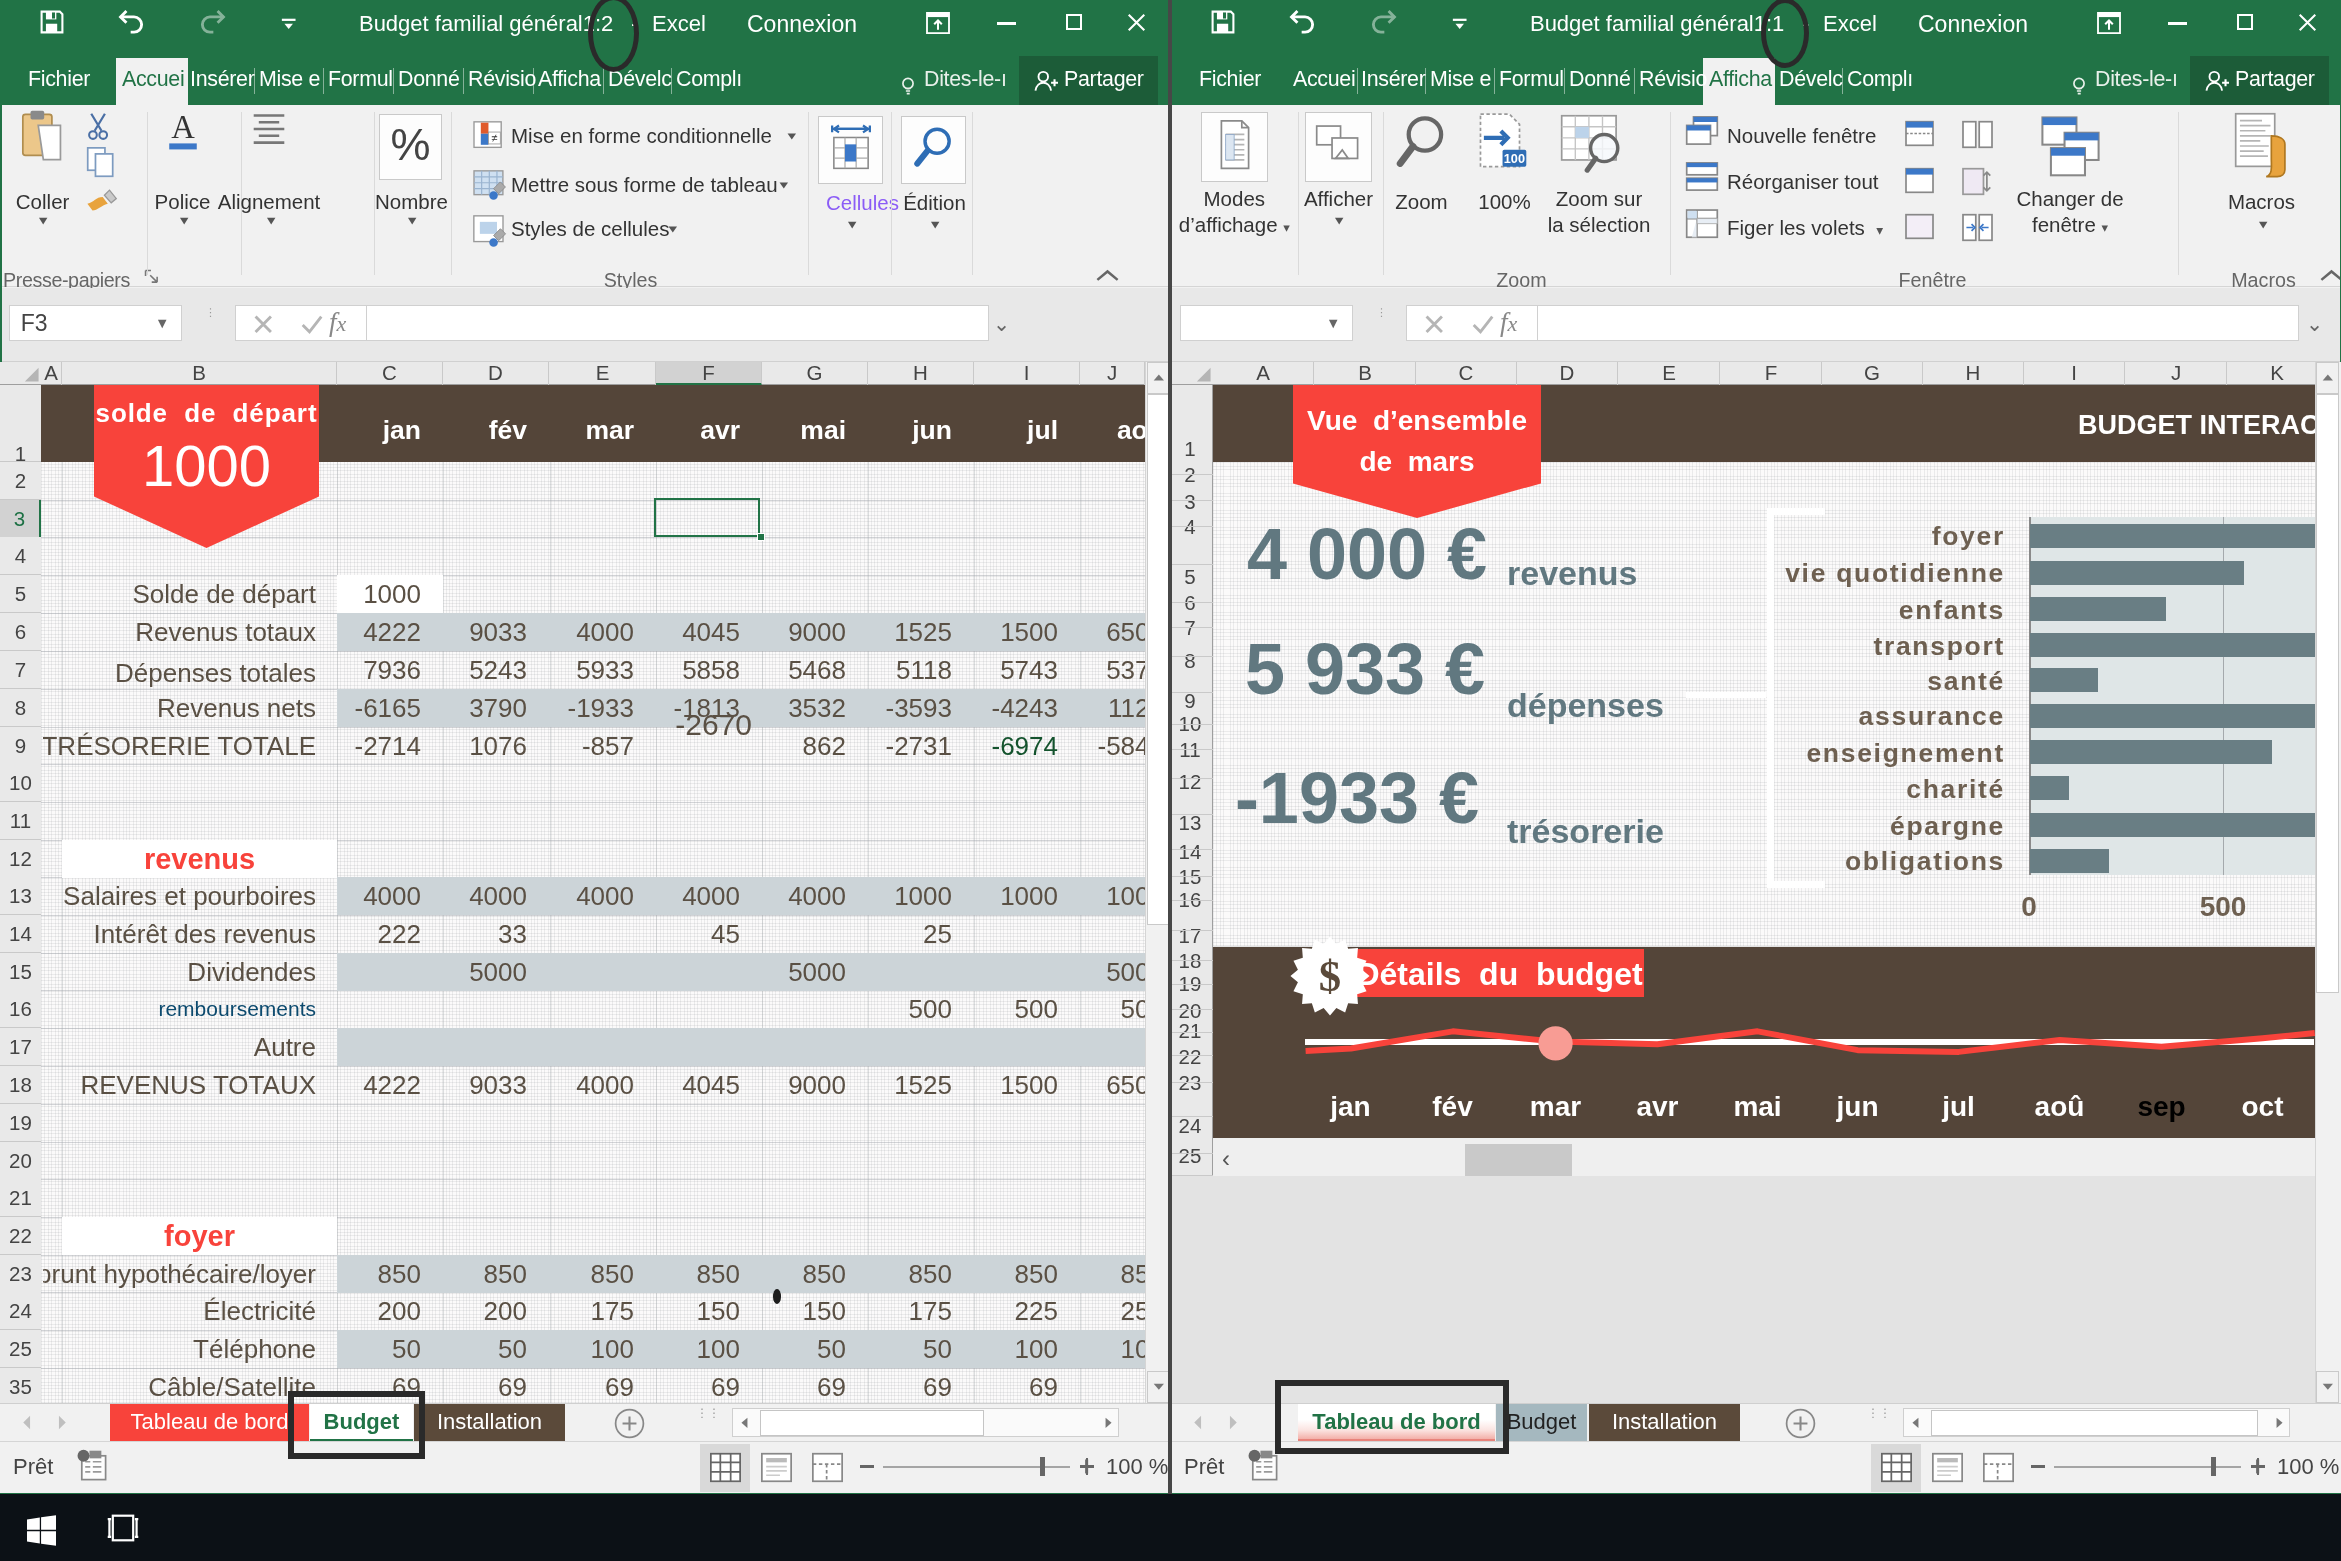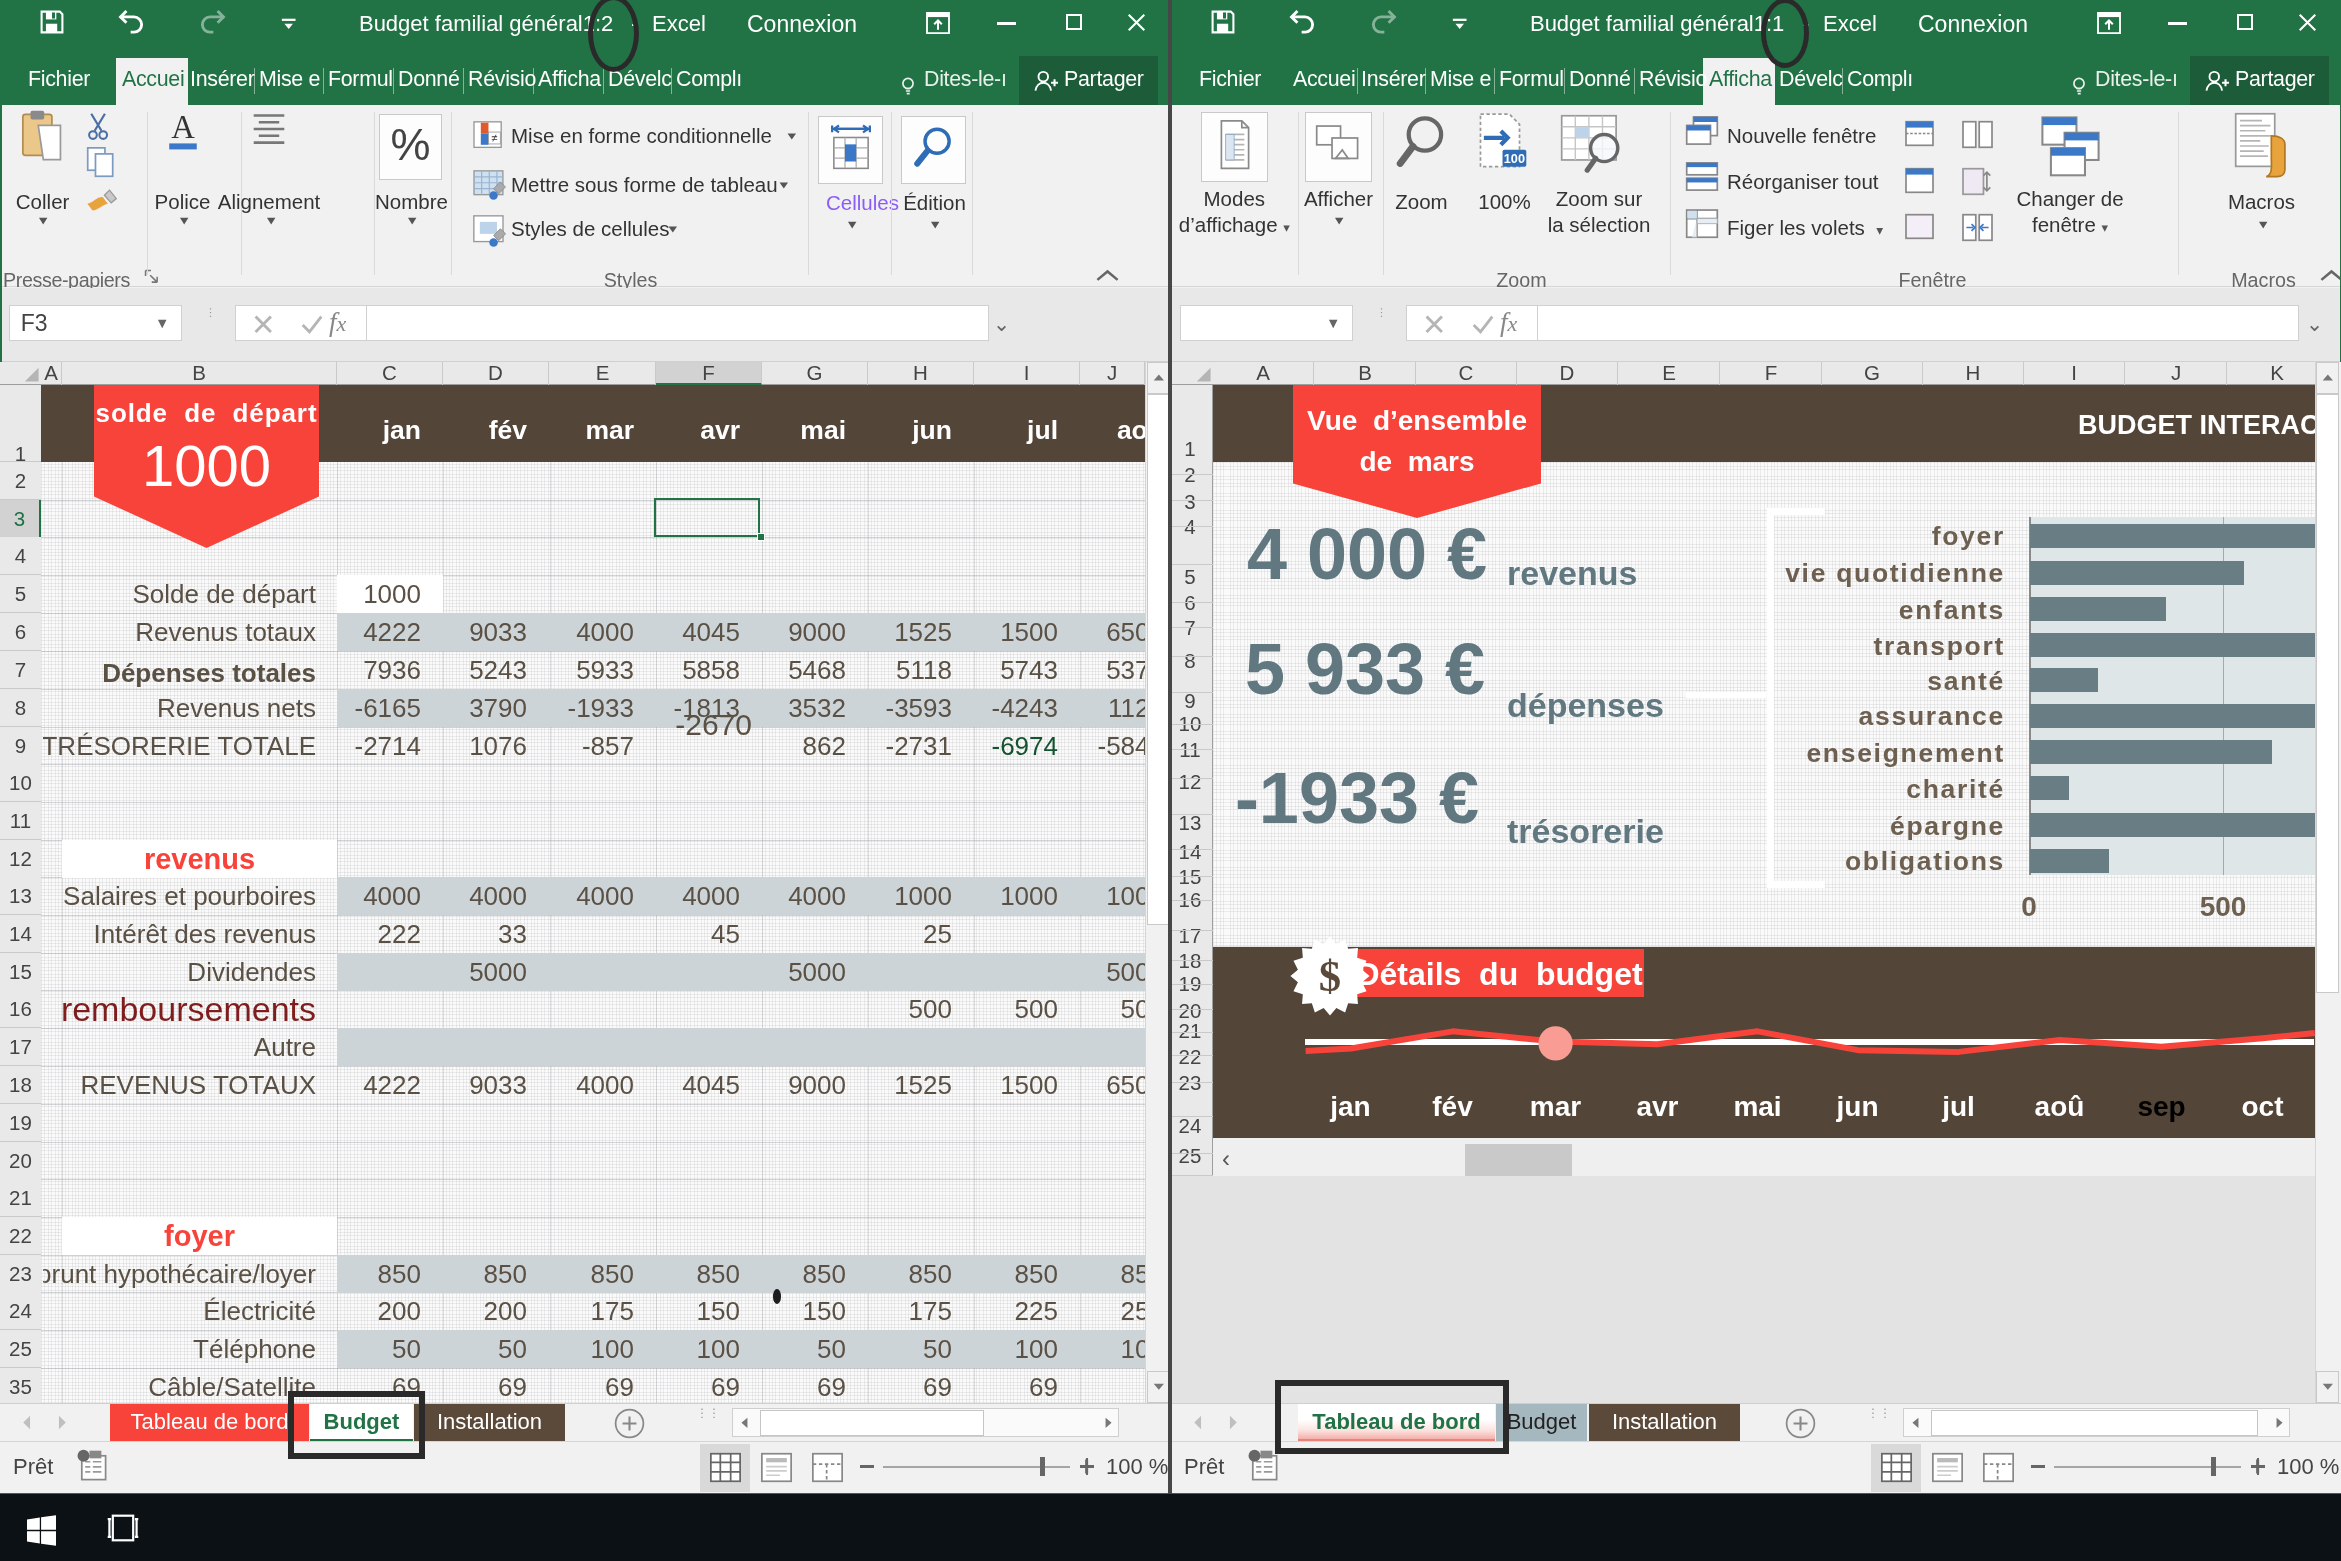--- a/index.html
+++ b/index.html
@@ -344,21 +344,21 @@
       <div class="abs" style="left:337px;top:213px;width:84px;height:38px;display:flex;justify-content:flex-end;align-items:center;font-size:26px;color:#5a5044">1000</div>
       <div class="abs" style="left:43px;top:251px;width:273px;height:38px;display:flex;justify-content:flex-end;align-items:center;font-size:26px;font-weight:normal;color:#5a5044;white-space:nowrap;overflow:hidden">Revenus totaux</div>
       <div class="abs" style="left:337px;top:251px;width:84px;height:38px;display:flex;justify-content:flex-end;align-items:center;font-size:26px;color:#5a5044">4222</div>
       <div class="abs" style="left:443px;top:251px;width:84px;height:38px;display:flex;justify-content:flex-end;align-items:center;font-size:26px;color:#5a5044">9033</div>
       <div class="abs" style="left:550px;top:251px;width:84px;height:38px;display:flex;justify-content:flex-end;align-items:center;font-size:26px;color:#5a5044">4000</div>
       <div class="abs" style="left:656px;top:251px;width:84px;height:38px;display:flex;justify-content:flex-end;align-items:center;font-size:26px;color:#5a5044">4045</div>
       <div class="abs" style="left:762px;top:251px;width:84px;height:38px;display:flex;justify-content:flex-end;align-items:center;font-size:26px;color:#5a5044">9000</div>
       <div class="abs" style="left:868px;top:251px;width:84px;height:38px;display:flex;justify-content:flex-end;align-items:center;font-size:26px;color:#5a5044">1525</div>
       <div class="abs" style="left:974px;top:251px;width:84px;height:38px;display:flex;justify-content:flex-end;align-items:center;font-size:26px;color:#5a5044">1500</div>
       <div class="abs" style="left:1080px;top:251px;width:84px;height:38px;display:flex;justify-content:flex-end;align-items:center;font-size:26px;color:#5a5044">6500</div>
-      <div class="abs" style="left:43px;top:289px;width:273px;height:44px;display:flex;justify-content:flex-end;align-items:center;font-size:26px;font-weight:bold;color:#5a5044;white-space:nowrap;overflow:hidden">Dépenses totales</div>
+      <div class="abs" style="left:43px;top:289px;width:273px;height:44px;display:flex;justify-content:flex-end;align-items:center;font-size:26px;font-weight:normal;color:#5a5044;white-space:nowrap;overflow:hidden">Dépenses totales</div>
       <div class="abs" style="left:337px;top:289px;width:84px;height:38px;display:flex;justify-content:flex-end;align-items:center;font-size:26px;color:#5a5044">7936</div>
       <div class="abs" style="left:443px;top:289px;width:84px;height:38px;display:flex;justify-content:flex-end;align-items:center;font-size:26px;color:#5a5044">5243</div>
       <div class="abs" style="left:550px;top:289px;width:84px;height:38px;display:flex;justify-content:flex-end;align-items:center;font-size:26px;color:#5a5044">5933</div>
       <div class="abs" style="left:656px;top:289px;width:84px;height:38px;display:flex;justify-content:flex-end;align-items:center;font-size:26px;color:#5a5044">5858</div>
       <div class="abs" style="left:762px;top:289px;width:84px;height:38px;display:flex;justify-content:flex-end;align-items:center;font-size:26px;color:#5a5044">5468</div>
       <div class="abs" style="left:868px;top:289px;width:84px;height:38px;display:flex;justify-content:flex-end;align-items:center;font-size:26px;color:#5a5044">5118</div>
       <div class="abs" style="left:974px;top:289px;width:84px;height:38px;display:flex;justify-content:flex-end;align-items:center;font-size:26px;color:#5a5044">5743</div>
       <div class="abs" style="left:1080px;top:289px;width:84px;height:38px;display:flex;justify-content:flex-end;align-items:center;font-size:26px;color:#5a5044">5372</div>
       <div class="abs" style="left:43px;top:327px;width:273px;height:38px;display:flex;justify-content:flex-end;align-items:center;font-size:26px;font-weight:normal;color:#5a5044;white-space:nowrap;overflow:hidden">Revenus nets</div>
       <div class="abs" style="left:337px;top:327px;width:84px;height:38px;display:flex;justify-content:flex-end;align-items:center;font-size:26px;color:#5a5044">-6165</div>
@@ -390,21 +390,21 @@
       <div class="abs" style="left:1080px;top:515px;width:84px;height:38px;display:flex;justify-content:flex-end;align-items:center;font-size:26px;color:#5a5044">1000</div>
       <div class="abs" style="left:43px;top:553px;width:273px;height:38px;display:flex;justify-content:flex-end;align-items:center;font-size:26px;font-weight:normal;color:#5a5044;white-space:nowrap;overflow:hidden">Intérêt des revenus</div>
       <div class="abs" style="left:337px;top:553px;width:84px;height:38px;display:flex;justify-content:flex-end;align-items:center;font-size:26px;color:#5a5044">222</div>
       <div class="abs" style="left:443px;top:553px;width:84px;height:38px;display:flex;justify-content:flex-end;align-items:center;font-size:26px;color:#5a5044">33</div>
       <div class="abs" style="left:656px;top:553px;width:84px;height:38px;display:flex;justify-content:flex-end;align-items:center;font-size:26px;color:#5a5044">45</div>
       <div class="abs" style="left:868px;top:553px;width:84px;height:38px;display:flex;justify-content:flex-end;align-items:center;font-size:26px;color:#5a5044">25</div>
       <div class="abs" style="left:43px;top:591px;width:273px;height:38px;display:flex;justify-content:flex-end;align-items:center;font-size:26px;font-weight:normal;color:#5a5044;white-space:nowrap;overflow:hidden">Dividendes</div>
       <div class="abs" style="left:443px;top:591px;width:84px;height:38px;display:flex;justify-content:flex-end;align-items:center;font-size:26px;color:#5a5044">5000</div>
       <div class="abs" style="left:762px;top:591px;width:84px;height:38px;display:flex;justify-content:flex-end;align-items:center;font-size:26px;color:#5a5044">5000</div>
       <div class="abs" style="left:1080px;top:591px;width:84px;height:38px;display:flex;justify-content:flex-end;align-items:center;font-size:26px;color:#5a5044">5000</div>
-      <div class="abs" style="left:43px;top:628px;width:273px;height:38px;display:flex;justify-content:flex-end;align-items:center;font-size:34px;font-weight:normal;color:#7f1d1d;white-space:nowrap;overflow:hidden">remboursements</div>
+      <div class="abs" style="left:43px;top:628px;width:273px;height:38px;display:flex;justify-content:flex-end;align-items:center;font-size:21px;font-weight:normal;color:#0c4a6e;white-space:nowrap;overflow:hidden">remboursements</div>
       <div class="abs" style="left:868px;top:628px;width:84px;height:38px;display:flex;justify-content:flex-end;align-items:center;font-size:26px;color:#5a5044">500</div>
       <div class="abs" style="left:974px;top:628px;width:84px;height:38px;display:flex;justify-content:flex-end;align-items:center;font-size:26px;color:#5a5044">500</div>
       <div class="abs" style="left:1080px;top:628px;width:84px;height:38px;display:flex;justify-content:flex-end;align-items:center;font-size:26px;color:#5a5044">500</div>
       <div class="abs" style="left:43px;top:666px;width:273px;height:38px;display:flex;justify-content:flex-end;align-items:center;font-size:26px;font-weight:normal;color:#5a5044;white-space:nowrap;overflow:hidden">Autre</div>
       <div class="abs" style="left:43px;top:704px;width:273px;height:38px;display:flex;justify-content:flex-end;align-items:center;font-size:26px;font-weight:normal;color:#5a5044;white-space:nowrap;overflow:hidden">REVENUS TOTAUX</div>
       <div class="abs" style="left:337px;top:704px;width:84px;height:38px;display:flex;justify-content:flex-end;align-items:center;font-size:26px;color:#5a5044">4222</div>
       <div class="abs" style="left:443px;top:704px;width:84px;height:38px;display:flex;justify-content:flex-end;align-items:center;font-size:26px;color:#5a5044">9033</div>
       <div class="abs" style="left:550px;top:704px;width:84px;height:38px;display:flex;justify-content:flex-end;align-items:center;font-size:26px;color:#5a5044">4000</div>
       <div class="abs" style="left:656px;top:704px;width:84px;height:38px;display:flex;justify-content:flex-end;align-items:center;font-size:26px;color:#5a5044">4045</div>
       <div class="abs" style="left:762px;top:704px;width:84px;height:38px;display:flex;justify-content:flex-end;align-items:center;font-size:26px;color:#5a5044">9000</div>

